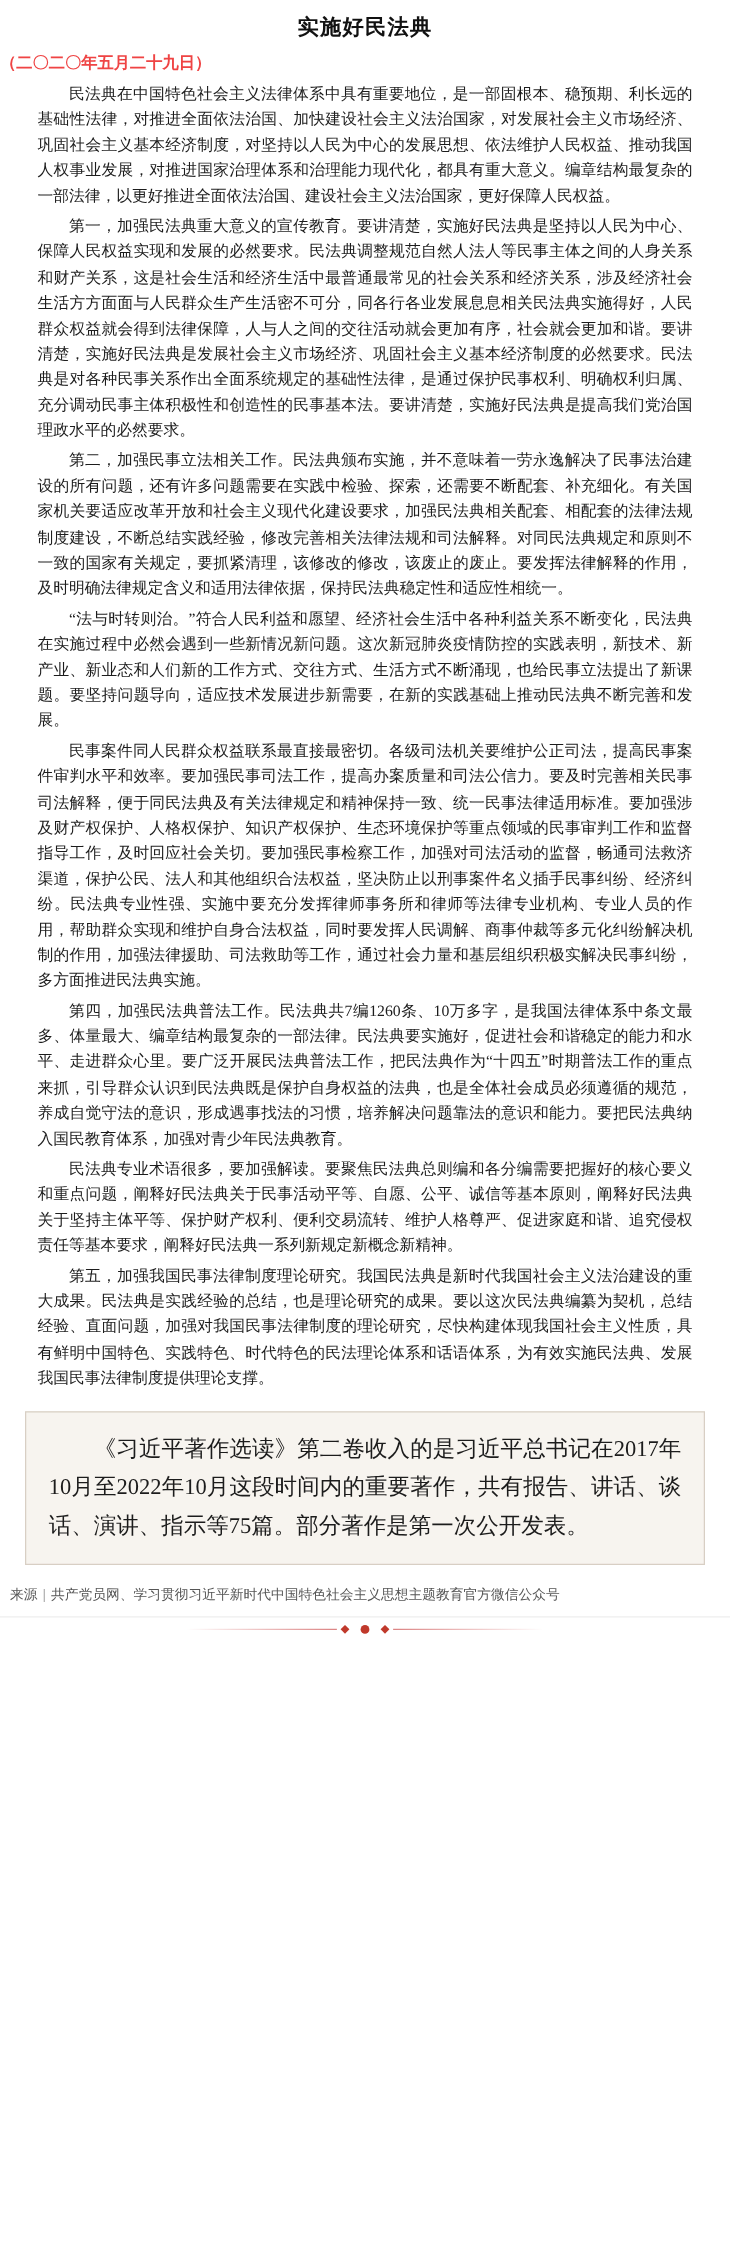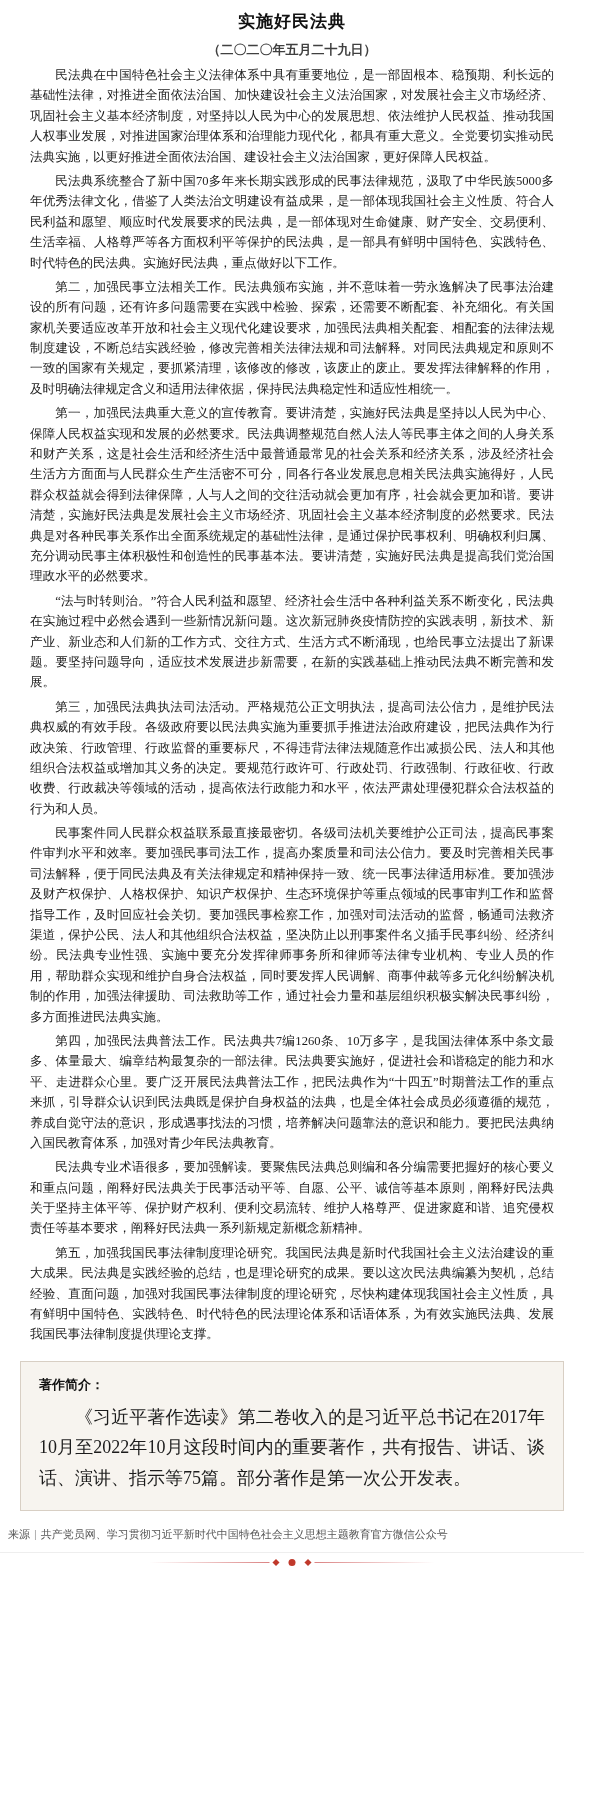--- a/index.html
+++ b/index.html
@@ -21,24 +21,24 @@
   .title {
     text-align: center;
     font-size: 17px;
     font-weight: bold;
     letter-spacing: 1px;
     padding-top: 10px;
     color: #111;
     font-family: "Liberation Sans", "DejaVu Sans", sans-serif;
   }
   .subtitle {
-    text-align: center;
+    text-align: left;
     font-size: 13px;
     font-weight: bold;
-    color: #404040;
+    color: #ef4444;
     padding-top: 8px;
     padding-bottom: 6px;
     font-family: "Liberation Sans", "DejaVu Sans", sans-serif;
   }
   .article {
     padding: 0 30px 0 30px;
   }
   .article p {
     margin: 0 0 4px 0;
     font-size: 12.6px;
@@ -119,34 +119,31 @@
 </style>
 </head>
 <body>
 
 <div class="page">
 
   <div class="title">实施好民法典</div>
   <div class="subtitle">（二〇二〇年五月二十九日）</div>
 
   <div class="article">
-    <p>民法典在中国特色社会主义法律体系中具有重要地位，是一部固根本、稳预期、利长远的基础性法律，对推进全面依法治国、加快建设社会主义法治国家，对发展社会主义市场经济、巩固社会主义基本经济制度，对坚持以人民为中心的发展思想、依法维护人民权益、推动我国人权事业发展，对推进国家治理体系和治理能力现代化，都具有重大意义。全党要切实推动民法典实施，以更好推进全面依法治国、建设社会主义法治国家，更好保障人民权益。</p>
-    <p>民法典系统整合了新中国70多年来长期实践形成的民事法律规范，汲取了中华民族5000多年优秀法律文化，借鉴了人类法治文明建设有益成果，是一部体现我国社会主义性质、符合人民利益和愿望、顺应时代发展要求的民法典，是一部体现对生命健康、财产安全、交易便利、生活幸福、人格尊严等各方面权利平等保护的民法典，是一部具有鲜明中国特色、实践特色、时代特色的民法典。实施好民法典，重点做好以下工作。</p>
+    <p>民法典在中国特色社会主义法律体系中具有重要地位，是一部固根本、稳预期、利长远的基础性法律，对推进全面依法治国、加快建设社会主义法治国家，对发展社会主义市场经济、巩固社会主义基本经济制度，对坚持以人民为中心的发展思想、依法维护人民权益、推动我国人权事业发展，对推进国家治理体系和治理能力现代化，都具有重大意义。编章结构最复杂的一部法律，以更好推进全面依法治国、建设社会主义法治国家，更好保障人民权益。</p>
+    <p>第一，加强民法典重大意义的宣传教育。要讲清楚，实施好民法典是坚持以人民为中心、保障人民权益实现和发展的必然要求。民法典调整规范自然人法人等民事主体之间的人身关系和财产关系，这是社会生活和经济生活中最普通最常见的社会关系和经济关系，涉及经济社会生活方方面面与人民群众生产生活密不可分，同各行各业发展息息相关民法典实施得好，人民群众权益就会得到法律保障，人与人之间的交往活动就会更加有序，社会就会更加和谐。要讲清楚，实施好民法典是发展社会主义市场经济、巩固社会主义基本经济制度的必然要求。民法典是对各种民事关系作出全面系统规定的基础性法律，是通过保护民事权利、明确权利归属、充分调动民事主体积极性和创造性的民事基本法。要讲清楚，实施好民法典是提高我们党治国理政水平的必然要求。</p>
     <p>第二，加强民事立法相关工作。民法典颁布实施，并不意味着一劳永逸解决了民事法治建设的所有问题，还有许多问题需要在实践中检验、探索，还需要不断配套、补充细化。有关国家机关要适应改革开放和社会主义现代化建设要求，加强民法典相关配套、相配套的法律法规制度建设，不断总结实践经验，修改完善相关法律法规和司法解释。对同民法典规定和原则不一致的国家有关规定，要抓紧清理，该修改的修改，该废止的废止。要发挥法律解释的作用，及时明确法律规定含义和适用法律依据，保持民法典稳定性和适应性相统一。</p>
-    <p>第一，加强民法典重大意义的宣传教育。要讲清楚，实施好民法典是坚持以人民为中心、保障人民权益实现和发展的必然要求。民法典调整规范自然人法人等民事主体之间的人身关系和财产关系，这是社会生活和经济生活中最普通最常见的社会关系和经济关系，涉及经济社会生活方方面面与人民群众生产生活密不可分，同各行各业发展息息相关民法典实施得好，人民群众权益就会得到法律保障，人与人之间的交往活动就会更加有序，社会就会更加和谐。要讲清楚，实施好民法典是发展社会主义市场经济、巩固社会主义基本经济制度的必然要求。民法典是对各种民事关系作出全面系统规定的基础性法律，是通过保护民事权利、明确权利归属、充分调动民事主体积极性和创造性的民事基本法。要讲清楚，实施好民法典是提高我们党治国理政水平的必然要求。</p>
     <p>“法与时转则治。”符合人民利益和愿望、经济社会生活中各种利益关系不断变化，民法典在实施过程中必然会遇到一些新情况新问题。这次新冠肺炎疫情防控的实践表明，新技术、新产业、新业态和人们新的工作方式、交往方式、生活方式不断涌现，也给民事立法提出了新课题。要坚持问题导向，适应技术发展进步新需要，在新的实践基础上推动民法典不断完善和发展。</p>
-    <p>第三，加强民法典执法司法活动。严格规范公正文明执法，提高司法公信力，是维护民法典权威的有效手段。各级政府要以民法典实施为重要抓手推进法治政府建设，把民法典作为行政决策、行政管理、行政监督的重要标尺，不得违背法律法规随意作出减损公民、法人和其他组织合法权益或增加其义务的决定。要规范行政许可、行政处罚、行政强制、行政征收、行政收费、行政裁决等领域的活动，提高依法行政能力和水平，依法严肃处理侵犯群众合法权益的行为和人员。</p>
     <p>民事案件同人民群众权益联系最直接最密切。各级司法机关要维护公正司法，提高民事案件审判水平和效率。要加强民事司法工作，提高办案质量和司法公信力。要及时完善相关民事司法解释，便于同民法典及有关法律规定和精神保持一致、统一民事法律适用标准。要加强涉及财产权保护、人格权保护、知识产权保护、生态环境保护等重点领域的民事审判工作和监督指导工作，及时回应社会关切。要加强民事检察工作，加强对司法活动的监督，畅通司法救济渠道，保护公民、法人和其他组织合法权益，坚决防止以刑事案件名义插手民事纠纷、经济纠纷。民法典专业性强、实施中要充分发挥律师事务所和律师等法律专业机构、专业人员的作用，帮助群众实现和维护自身合法权益，同时要发挥人民调解、商事仲裁等多元化纠纷解决机制的作用，加强法律援助、司法救助等工作，通过社会力量和基层组织积极实解决民事纠纷，多方面推进民法典实施。</p>
     <p>第四，加强民法典普法工作。民法典共7编1260条、10万多字，是我国法律体系中条文最多、体量最大、编章结构最复杂的一部法律。民法典要实施好，促进社会和谐稳定的能力和水平、走进群众心里。要广泛开展民法典普法工作，把民法典作为“十四五”时期普法工作的重点来抓，引导群众认识到民法典既是保护自身权益的法典，也是全体社会成员必须遵循的规范，养成自觉守法的意识，形成遇事找法的习惯，培养解决问题靠法的意识和能力。要把民法典纳入国民教育体系，加强对青少年民法典教育。</p>
     <p>民法典专业术语很多，要加强解读。要聚焦民法典总则编和各分编需要把握好的核心要义和重点问题，阐释好民法典关于民事活动平等、自愿、公平、诚信等基本原则，阐释好民法典关于坚持主体平等、保护财产权利、便利交易流转、维护人格尊严、促进家庭和谐、追究侵权责任等基本要求，阐释好民法典一系列新规定新概念新精神。</p>
     <p>第五，加强我国民事法律制度理论研究。我国民法典是新时代我国社会主义法治建设的重大成果。民法典是实践经验的总结，也是理论研究的成果。要以这次民法典编纂为契机，总结经验、直面问题，加强对我国民事法律制度的理论研究，尽快构建体现我国社会主义性质，具有鲜明中国特色、实践特色、时代特色的民法理论体系和话语体系，为有效实施民法典、发展我国民事法律制度提供理论支撑。</p>
   </div>
 
   <div class="note-box">
-    <div class="note-title">著作简介：</div>
     <p>《习近平著作选读》第二卷收入的是习近平总书记在2017年10月至2022年10月这段时间内的重要著作，共有报告、讲话、谈话、演讲、指示等75篇。部分著作是第一次公开发表。</p>
   </div>
 
   <div class="source">
     <span>来源</span><span class="sep">|</span><span>共产党员网、学习贯彻习近平新时代中国特色社会主义思想主题教育官方微信公众号</span>
   </div>
 
   <div class="footer-bar">
     <div class="ornament">
       <span class="orn-line"></span>

